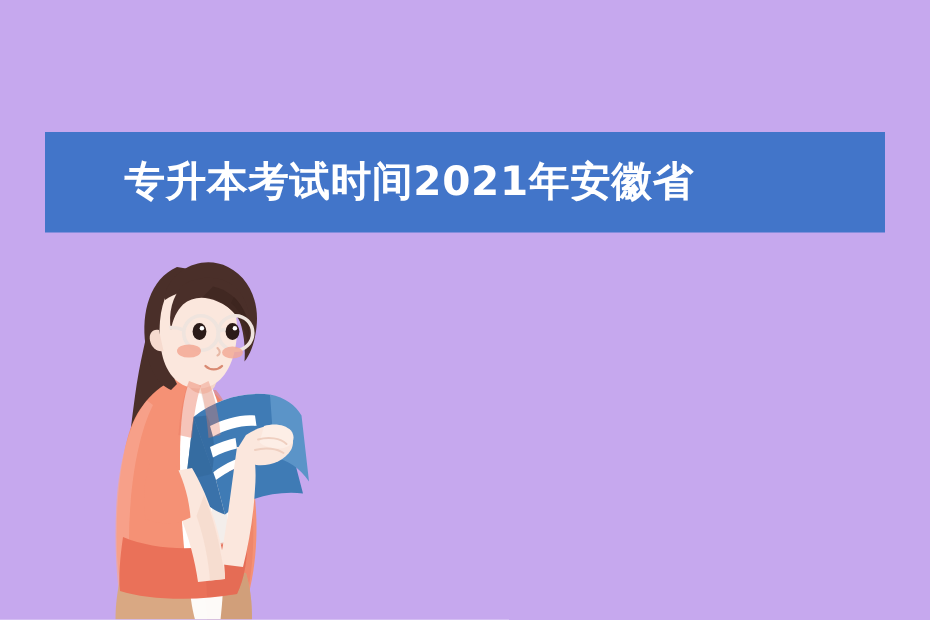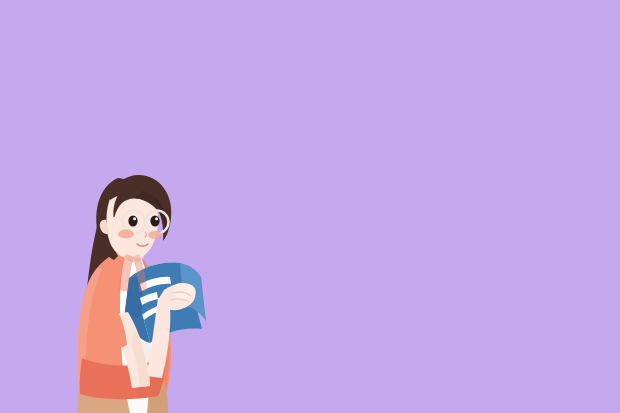--- a/index.html
+++ b/index.html
@@ -56,20 +56,23 @@
     display: block;
     width: 180px;
     height: 253px;
   }
 </style>
 </head>
 <body>
 
 <div class="poster">
 
+  <div class="title-banner">
+    <span class="title-text">专升本考试时间2021年安徽省</span>
+  </div>
 
   <div class="illustration">
     <svg viewBox="0 0 180 253" xmlns="http://www.w3.org/2000/svg" role="img">
 
       <path d="M62 46 C58 62 53 82 50 104 C47 126 44 150 46 166
                C47 176 51 183 58 185 C66 187 72 182 74 173
                C77 158 75 140 75 122 C75 102 78 78 84 58 Z" fill="#4a2f29"></path>
 
       <path d="M46 152 C42 162 41 174 45 182 C50 191 60 192 66 186
                C71 181 72 172 70 164 C68 156 62 149 55 148 Z" fill="#422a24"></path>

